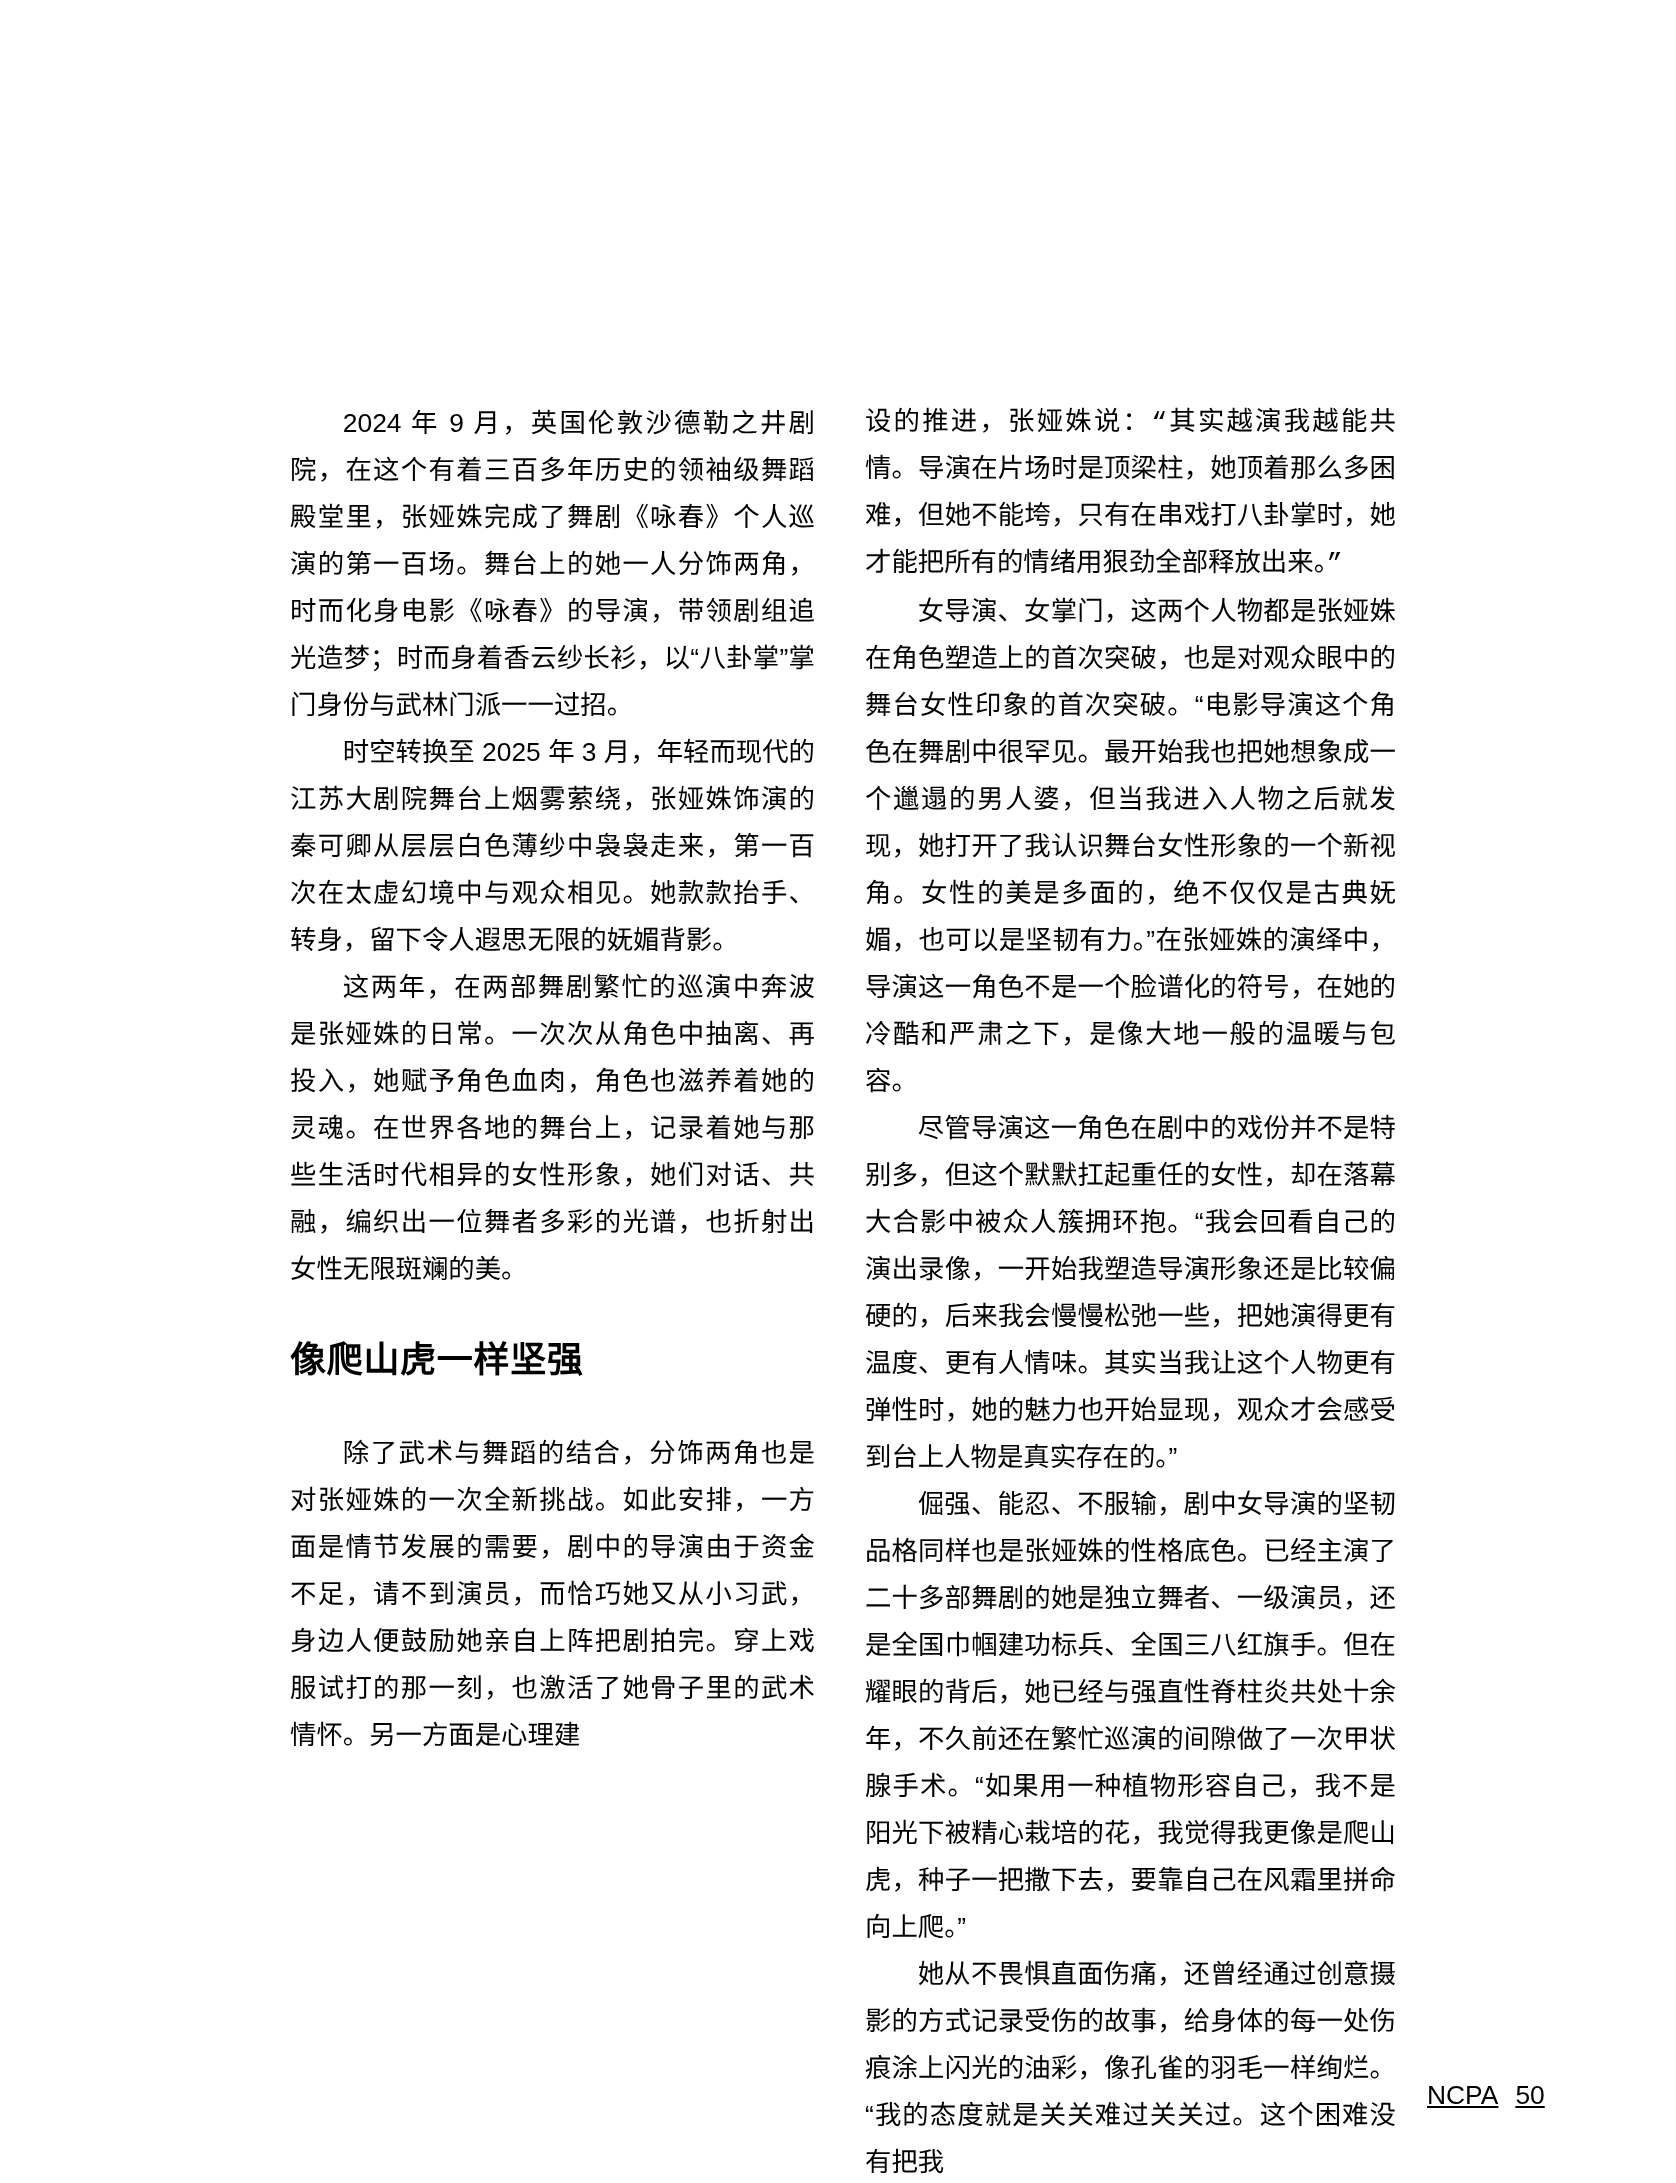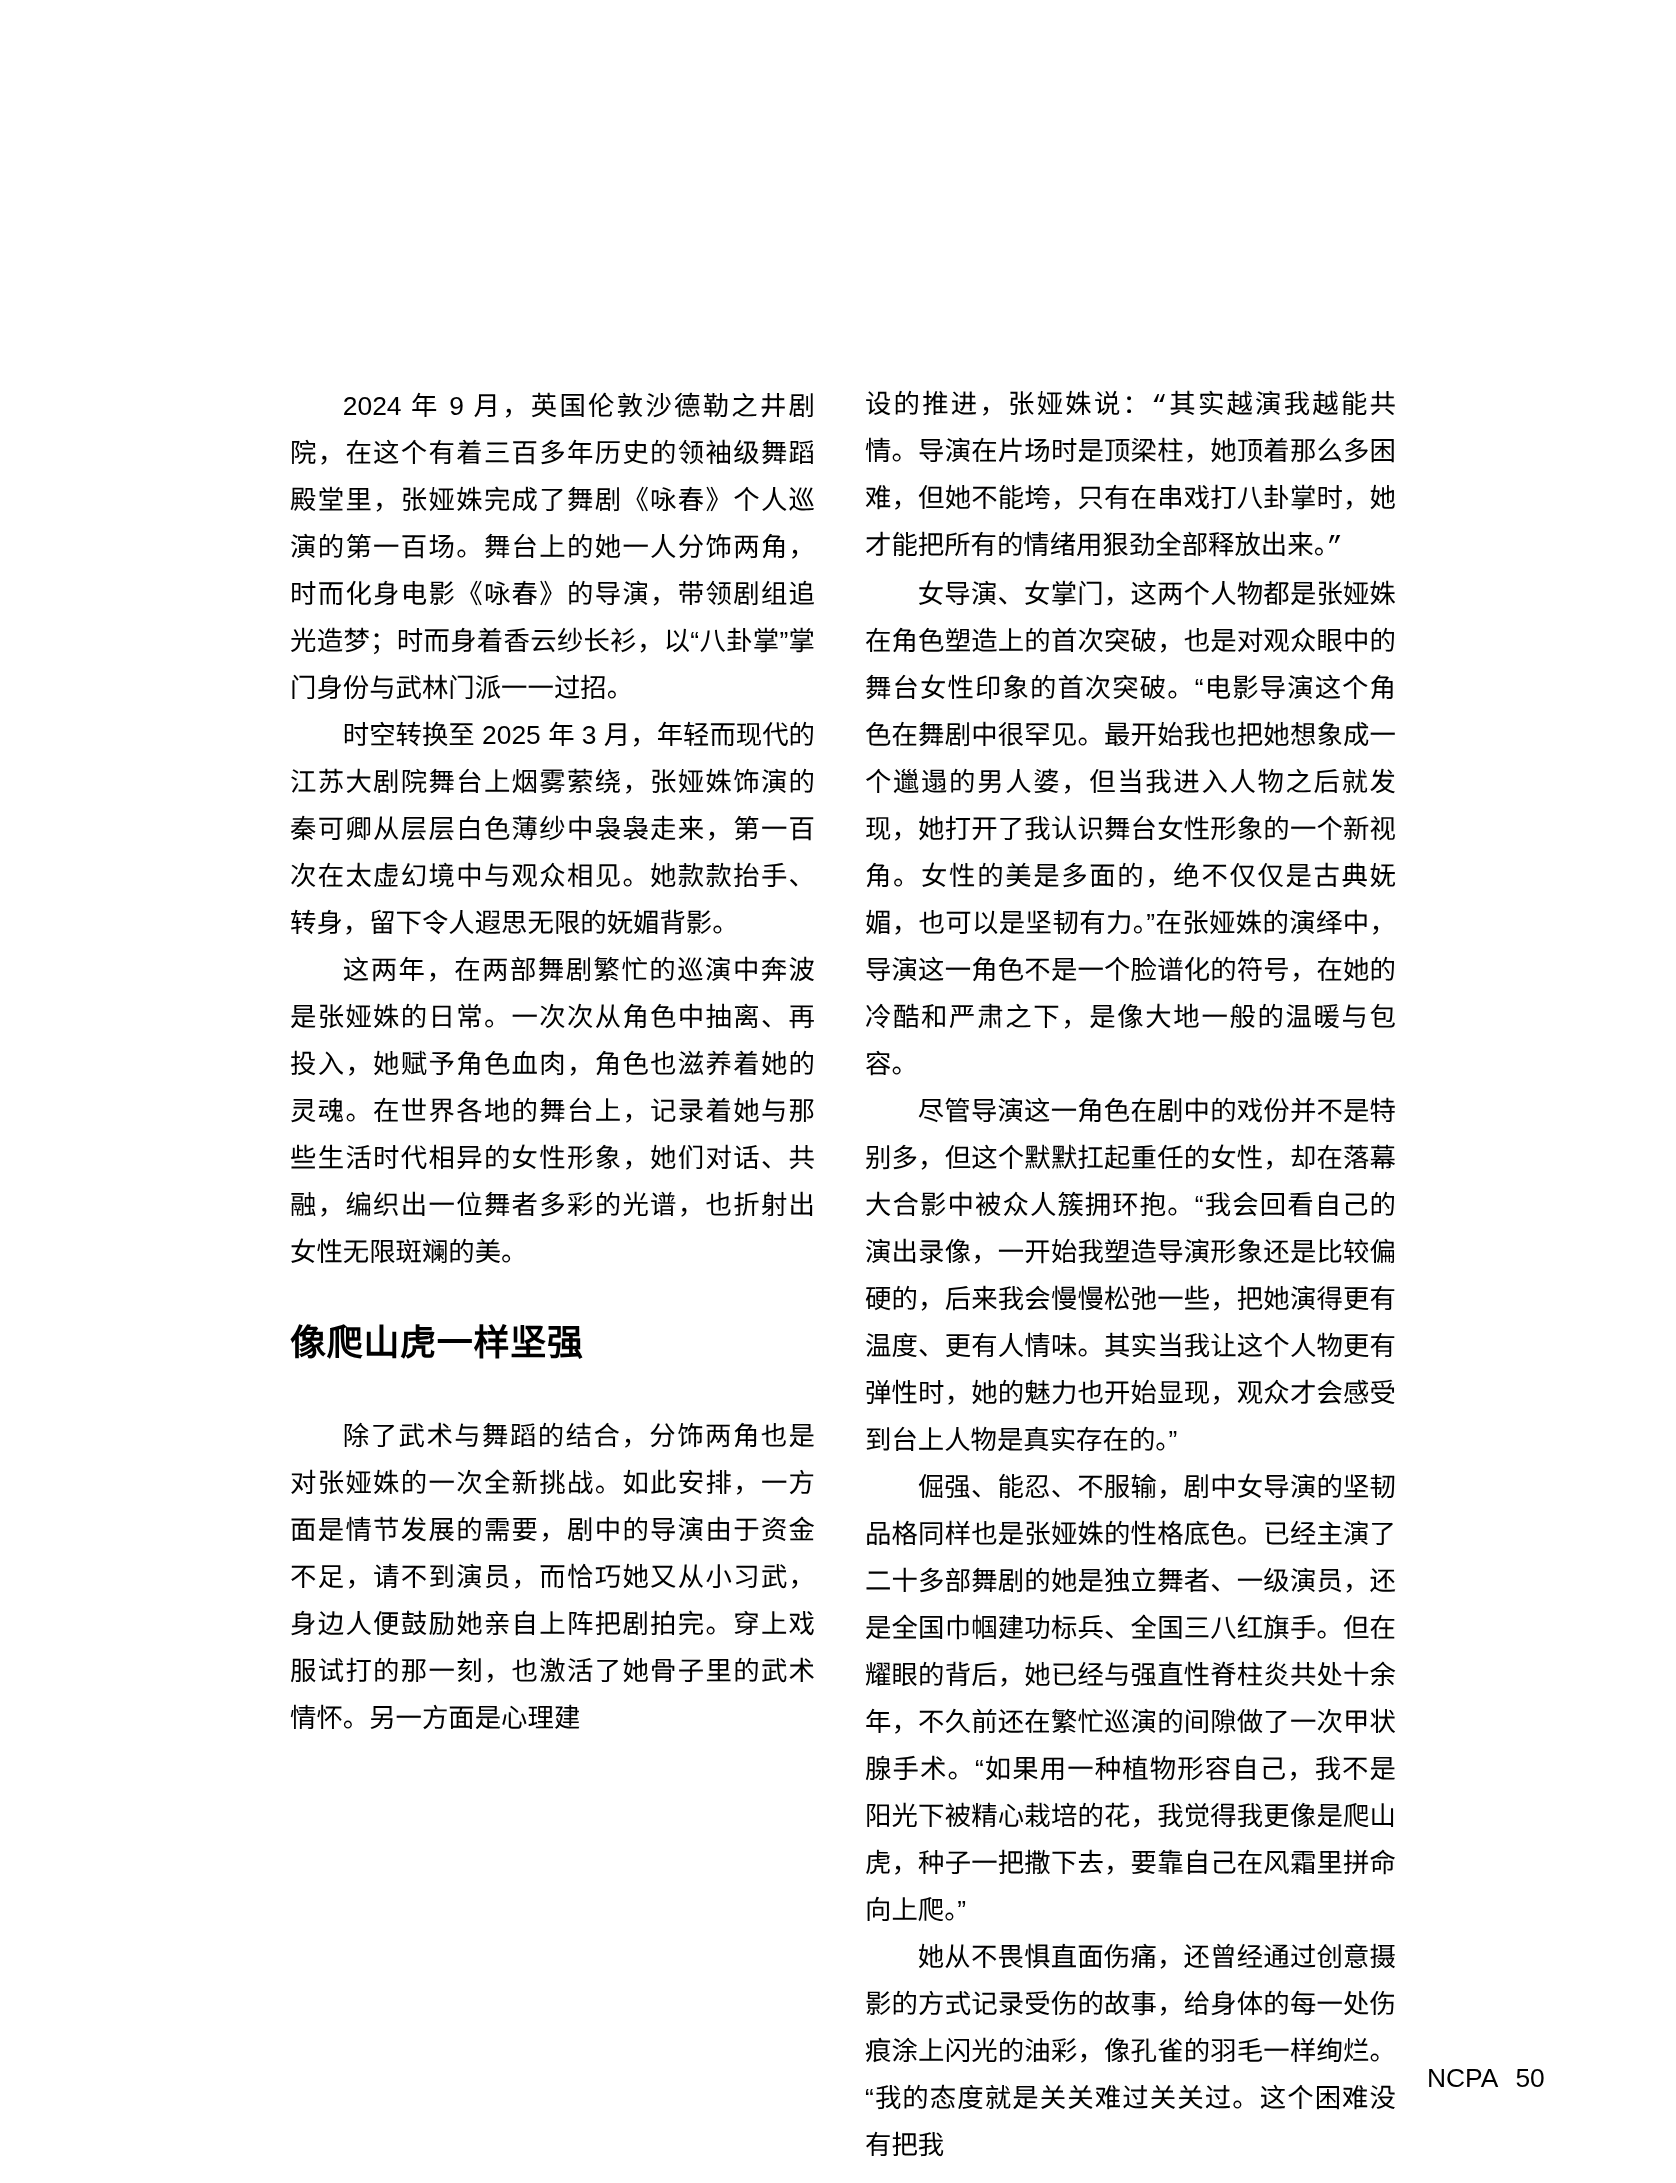--- a/index.html
+++ b/index.html
@@ -5,21 +5,21 @@
   html, body { margin: 0; padding: 0; }
   body {
     width: 1676px;
     height: 2183px;
     position: relative;
     background: #ffffff;
     color: #000000;
     font-family: "Liberation Sans", "DejaVu Sans", sans-serif;
     overflow: hidden;
   }
-  .page { position: absolute; inset: 0; }
+  .page { position: absolute; inset: 0; margin-top: 17px; }
   .columns {
     position: absolute;
     left: 290px;
     top: 383px;
     width: 1106px;
     display: flex;
     gap: 50px;
   }
   .col { box-sizing: border-box; }
   .col-left  { width: 525px; }
@@ -43,20 +43,21 @@
     letter-spacing: 0.7px;
   }
   .footer {
     position: absolute;
     left: 1427px;
     top: 2064px;
     font-size: 26.4px;
     line-height: 29px;
     display: flex;
     align-items: baseline;
+    text-decoration: underline;
   }
   .footer .pgnum { margin-left: 17px; }
 </style>
 </head>
 <body>
 
 <div class="page">
 
   <div class="columns">
 

